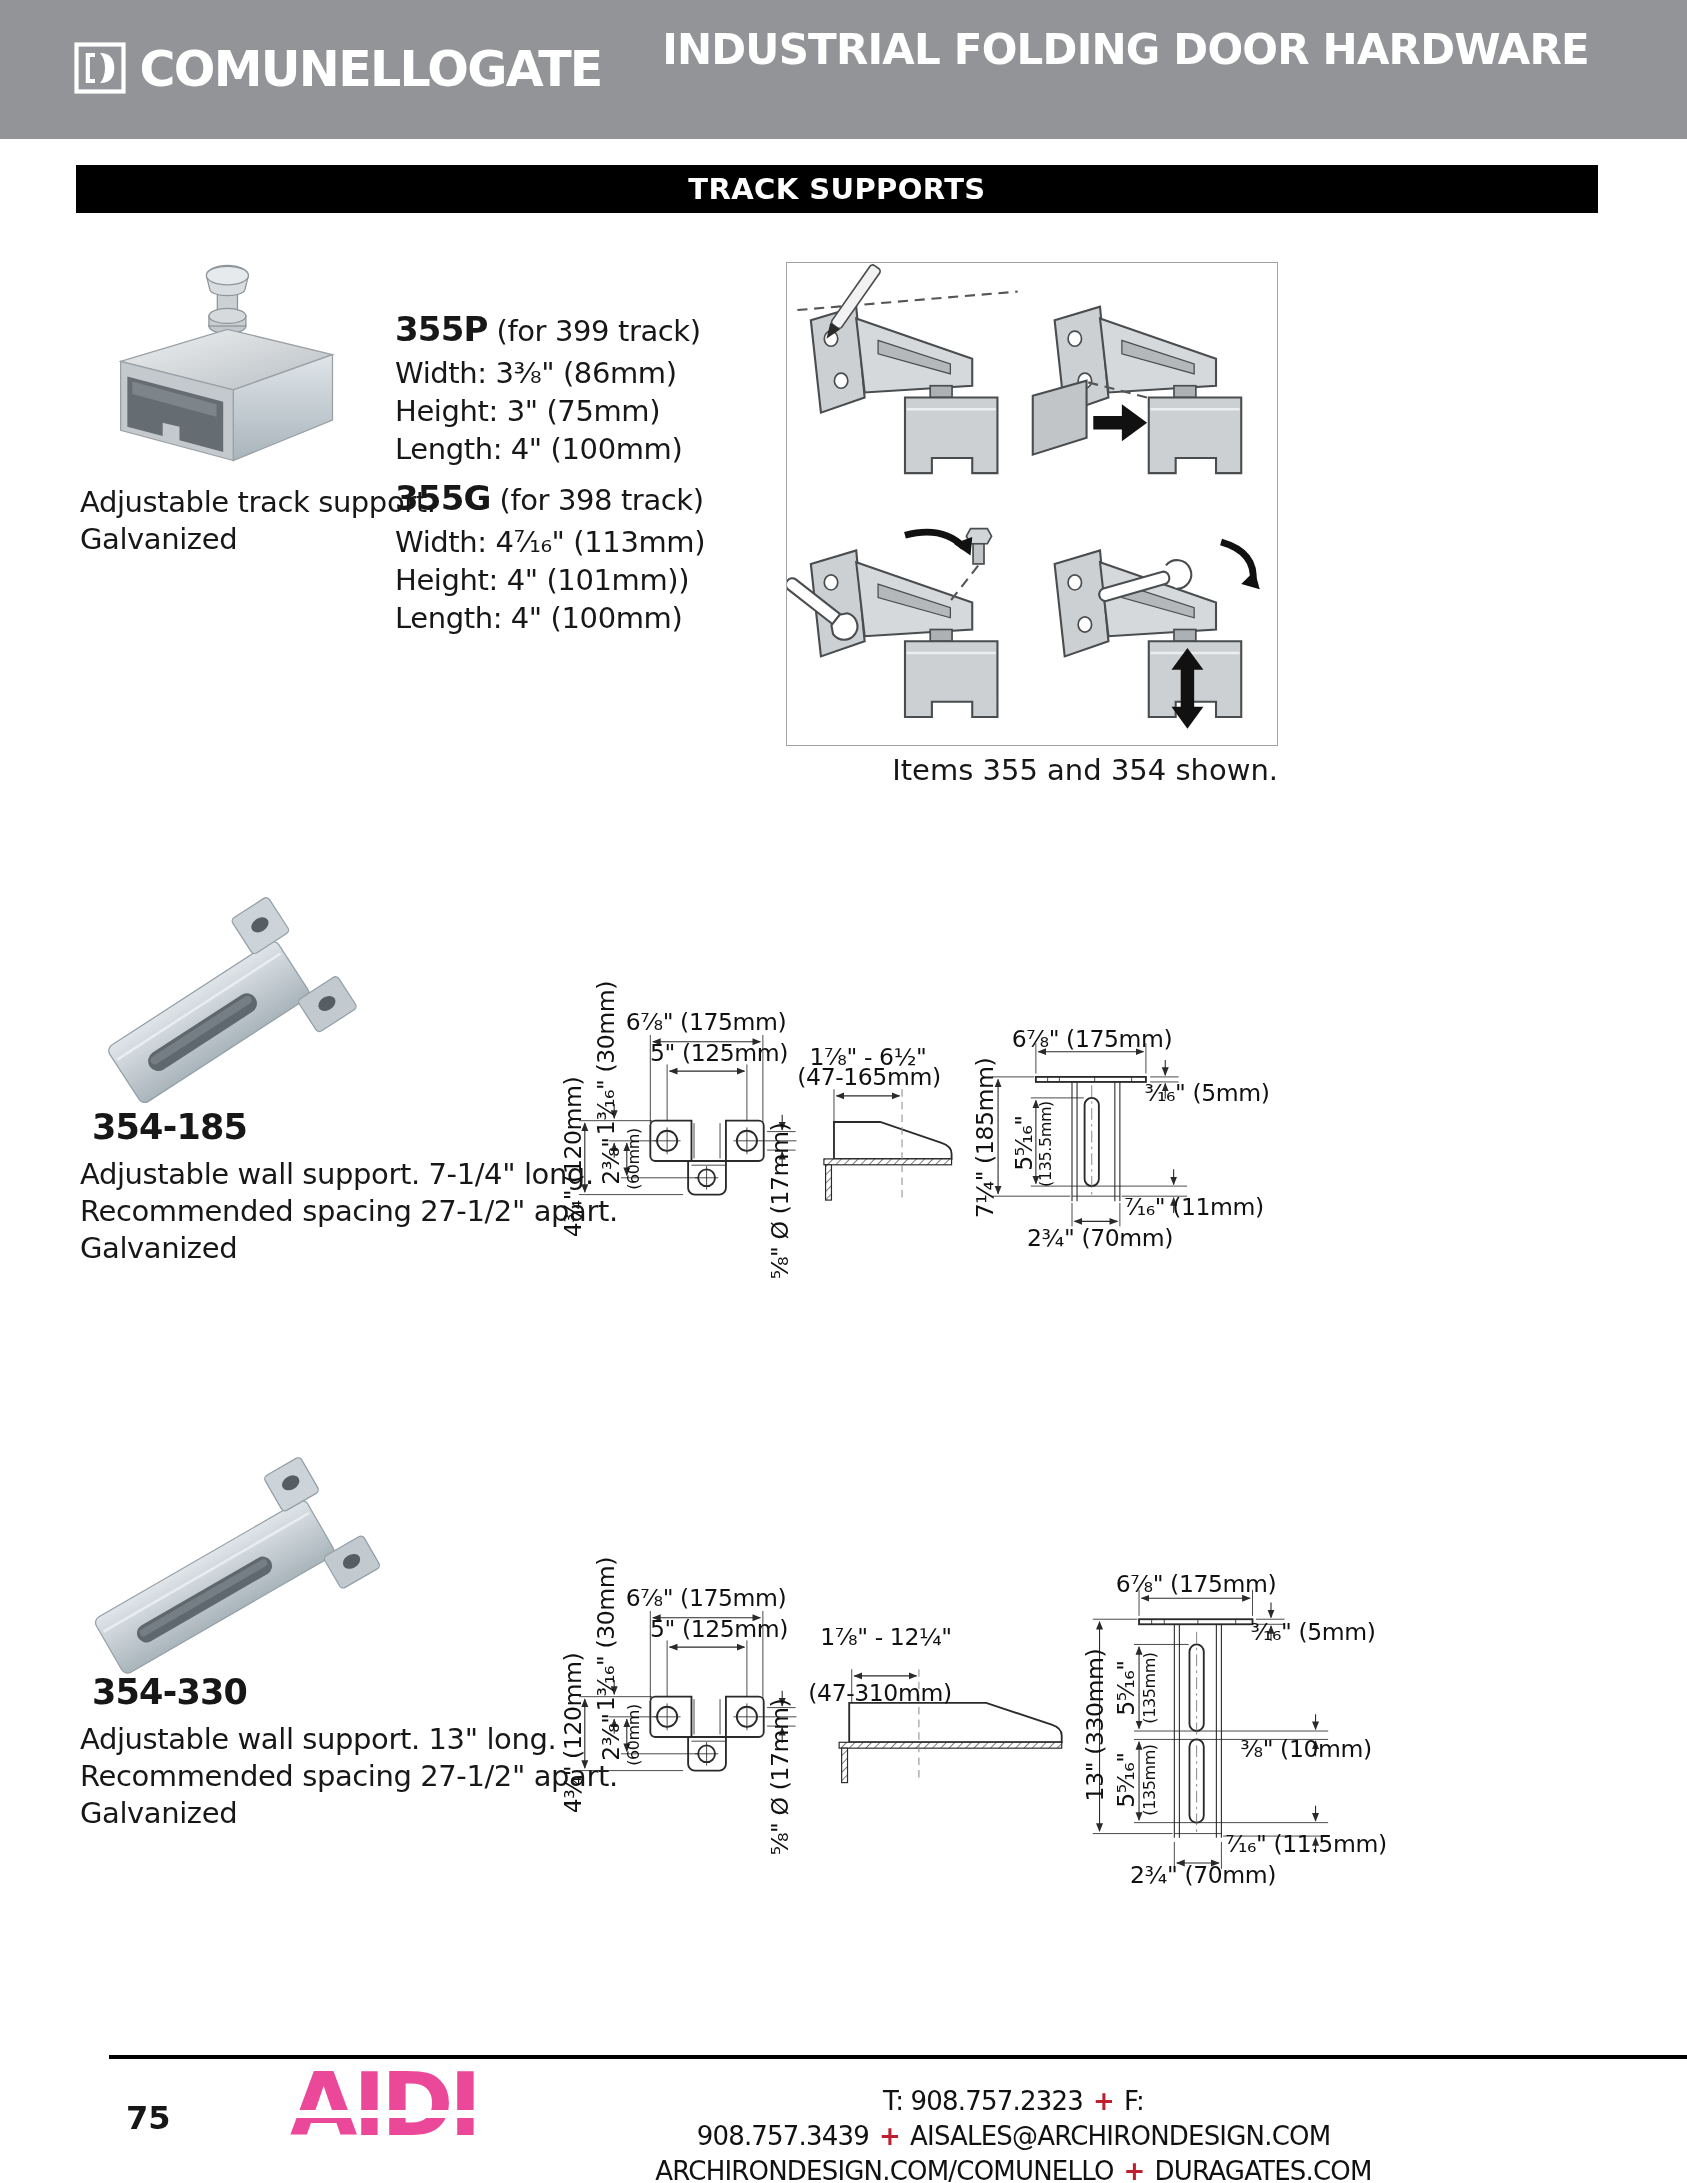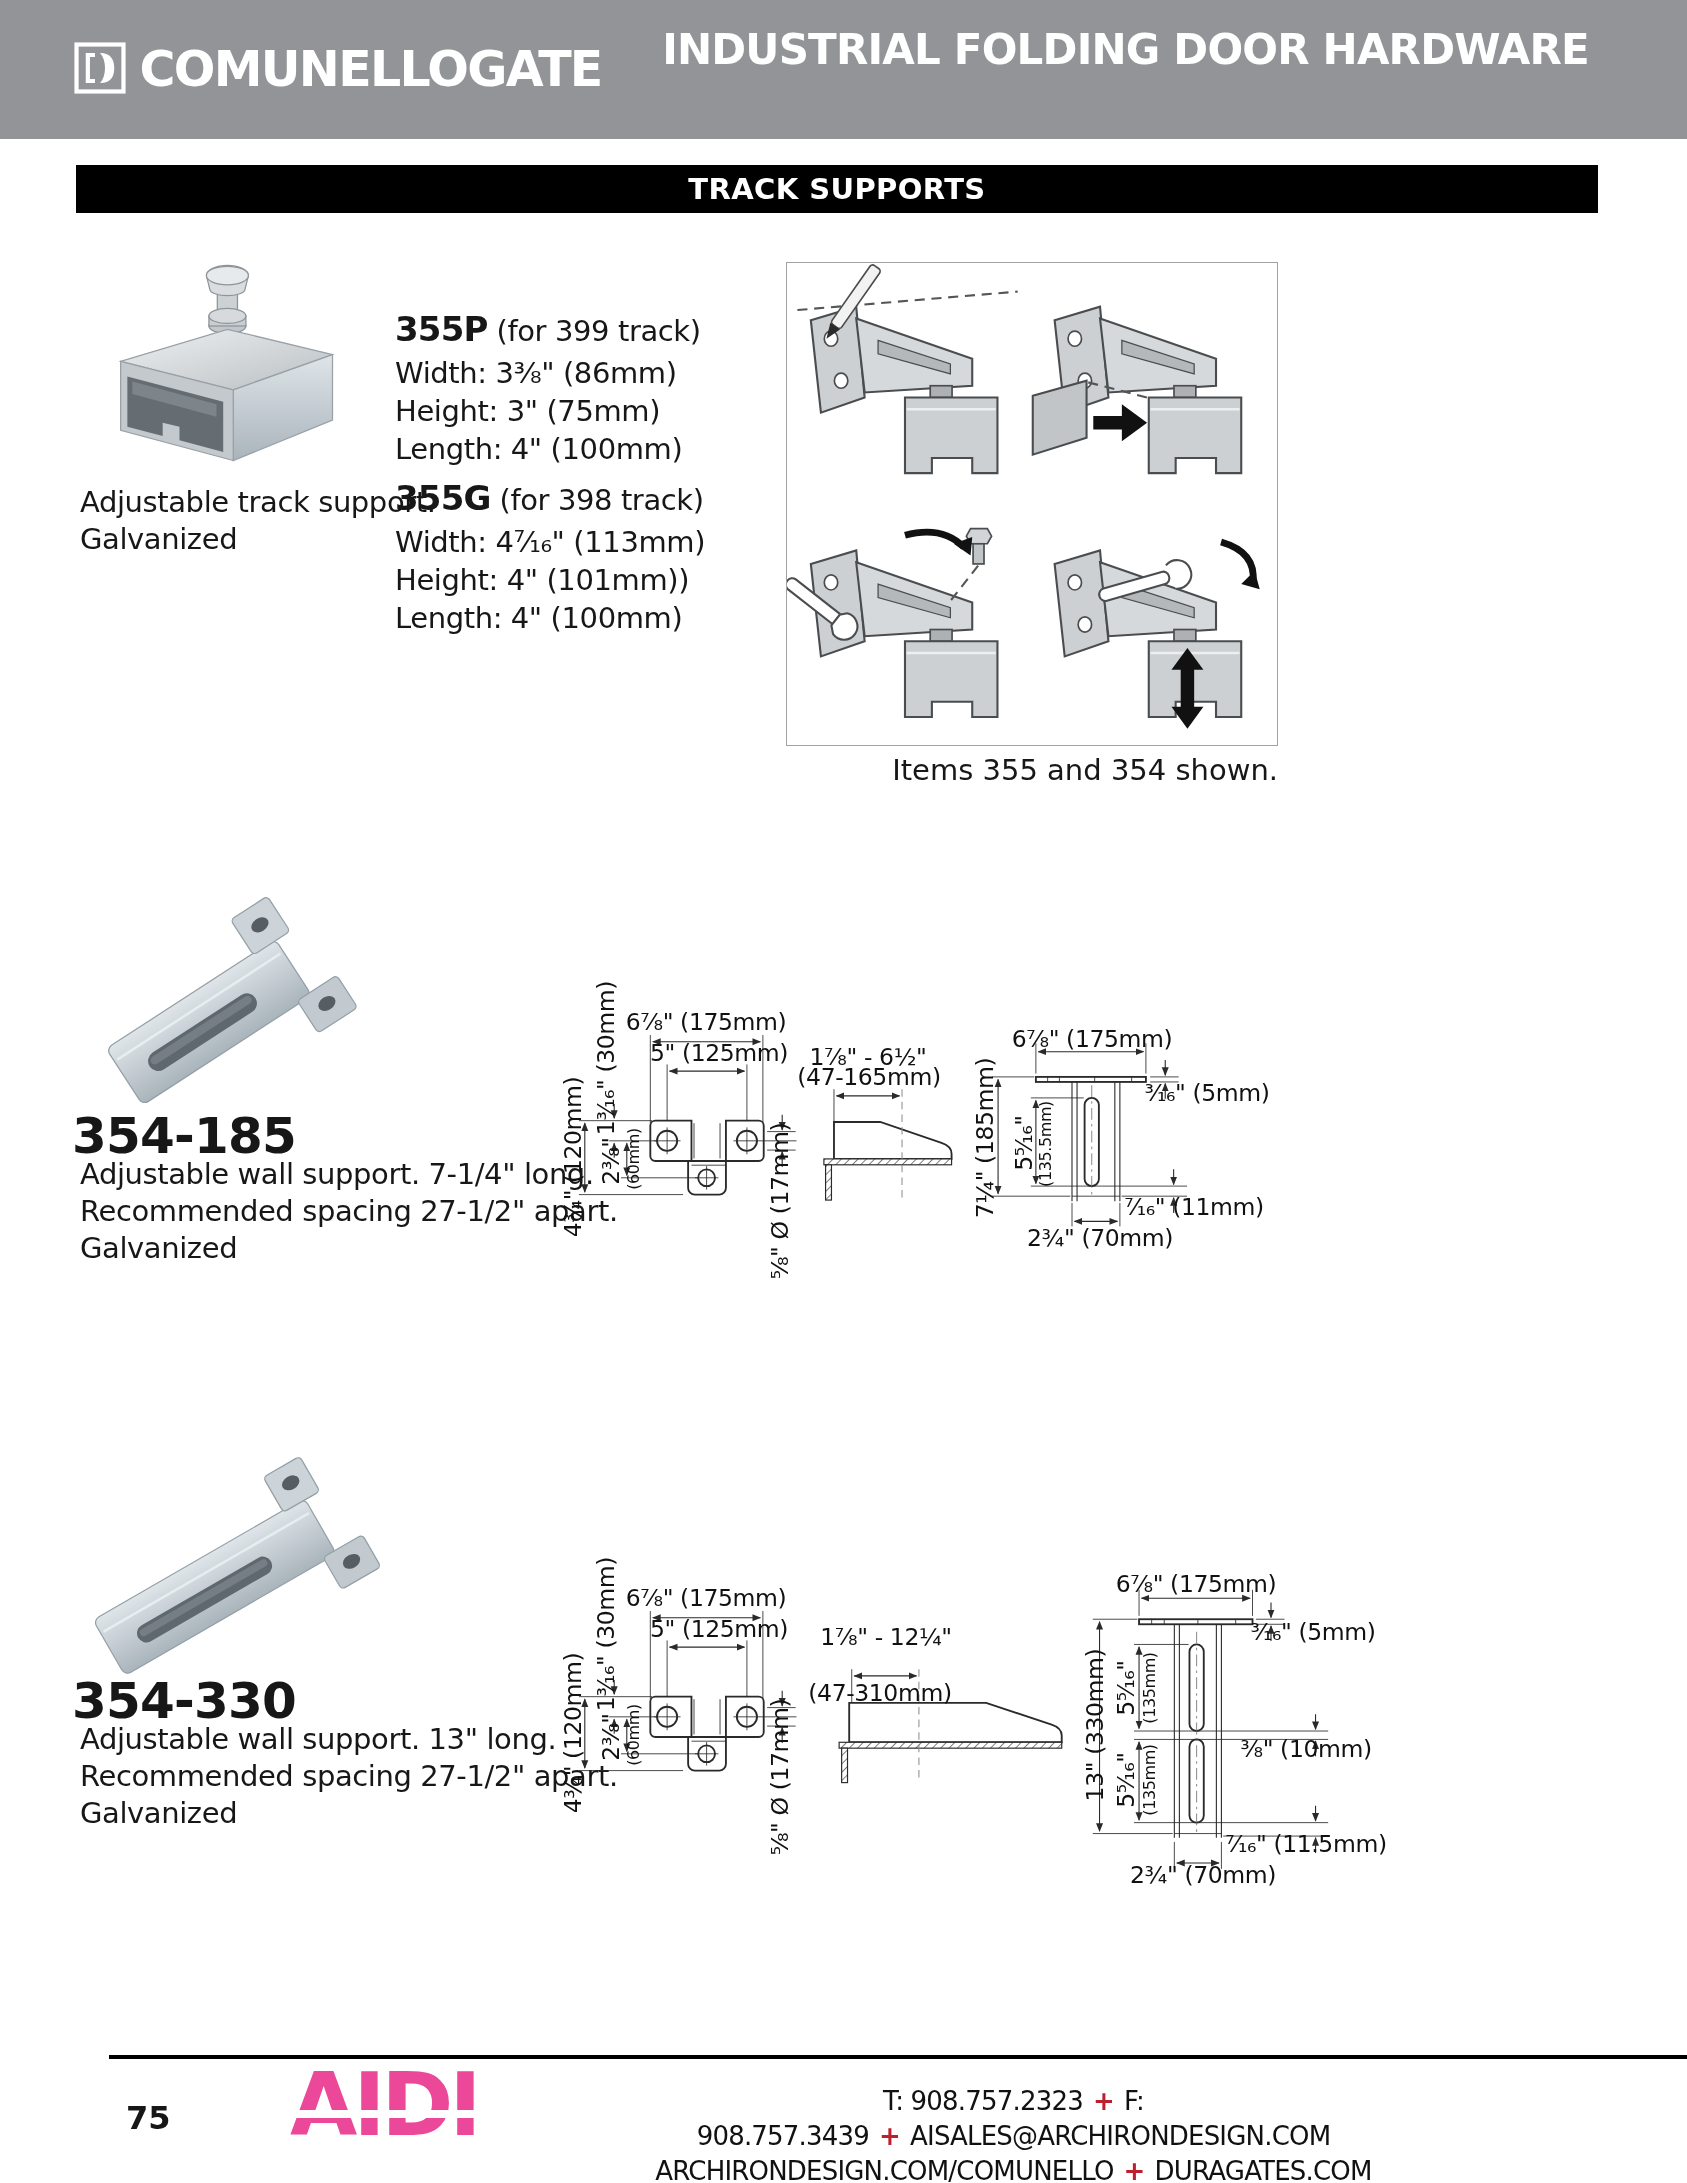--- a/index.html
+++ b/index.html
@@ -14,21 +14,21 @@
   
   .section-bar{position:absolute;left:76px;top:165px;width:1522px;height:48px;background:#000;
                color:#fff;display:flex;align-items:center;justify-content:center;
                font-size:29px;font-weight:700;letter-spacing:0.4px;}
   
   .desc{position:absolute;font-size:29px;line-height:37px;letter-spacing:-0.4px;}
   .variant{position:absolute;left:395px;}
   .v-head{font-size:29px;letter-spacing:-0.4px;margin-bottom:5px;}
   .v-code{font-size:34px;font-weight:700;letter-spacing:-0.8px;}
   .v-spec{font-size:29px;line-height:38px;letter-spacing:-0.4px;}
-  .prod-code{position:absolute;left:72px;font-size:50px;font-weight:700;letter-spacing:-0.8px;}
+  .prod-code{position:absolute;left:92px;font-size:35px;font-weight:700;letter-spacing:-0.8px;}
   .caption{position:absolute;left:786px;top:753px;width:492px;text-align:right;font-size:29px;}
   
   .illus{position:absolute;left:786px;top:262px;width:492px;height:484px;
          border:1.7px solid #a2a2a2;box-sizing:border-box;background:#fff;}
   
   .tv{position:absolute;}
   .photo{position:absolute;}
   .dim{position:absolute;font-size:23.5px;white-space:nowrap;color:#111;
        transform:translate(-50%,-50%);letter-spacing:-0.4px;}
   .dim.rot{transform:translate(-50%,-50%) rotate(-90deg);}

